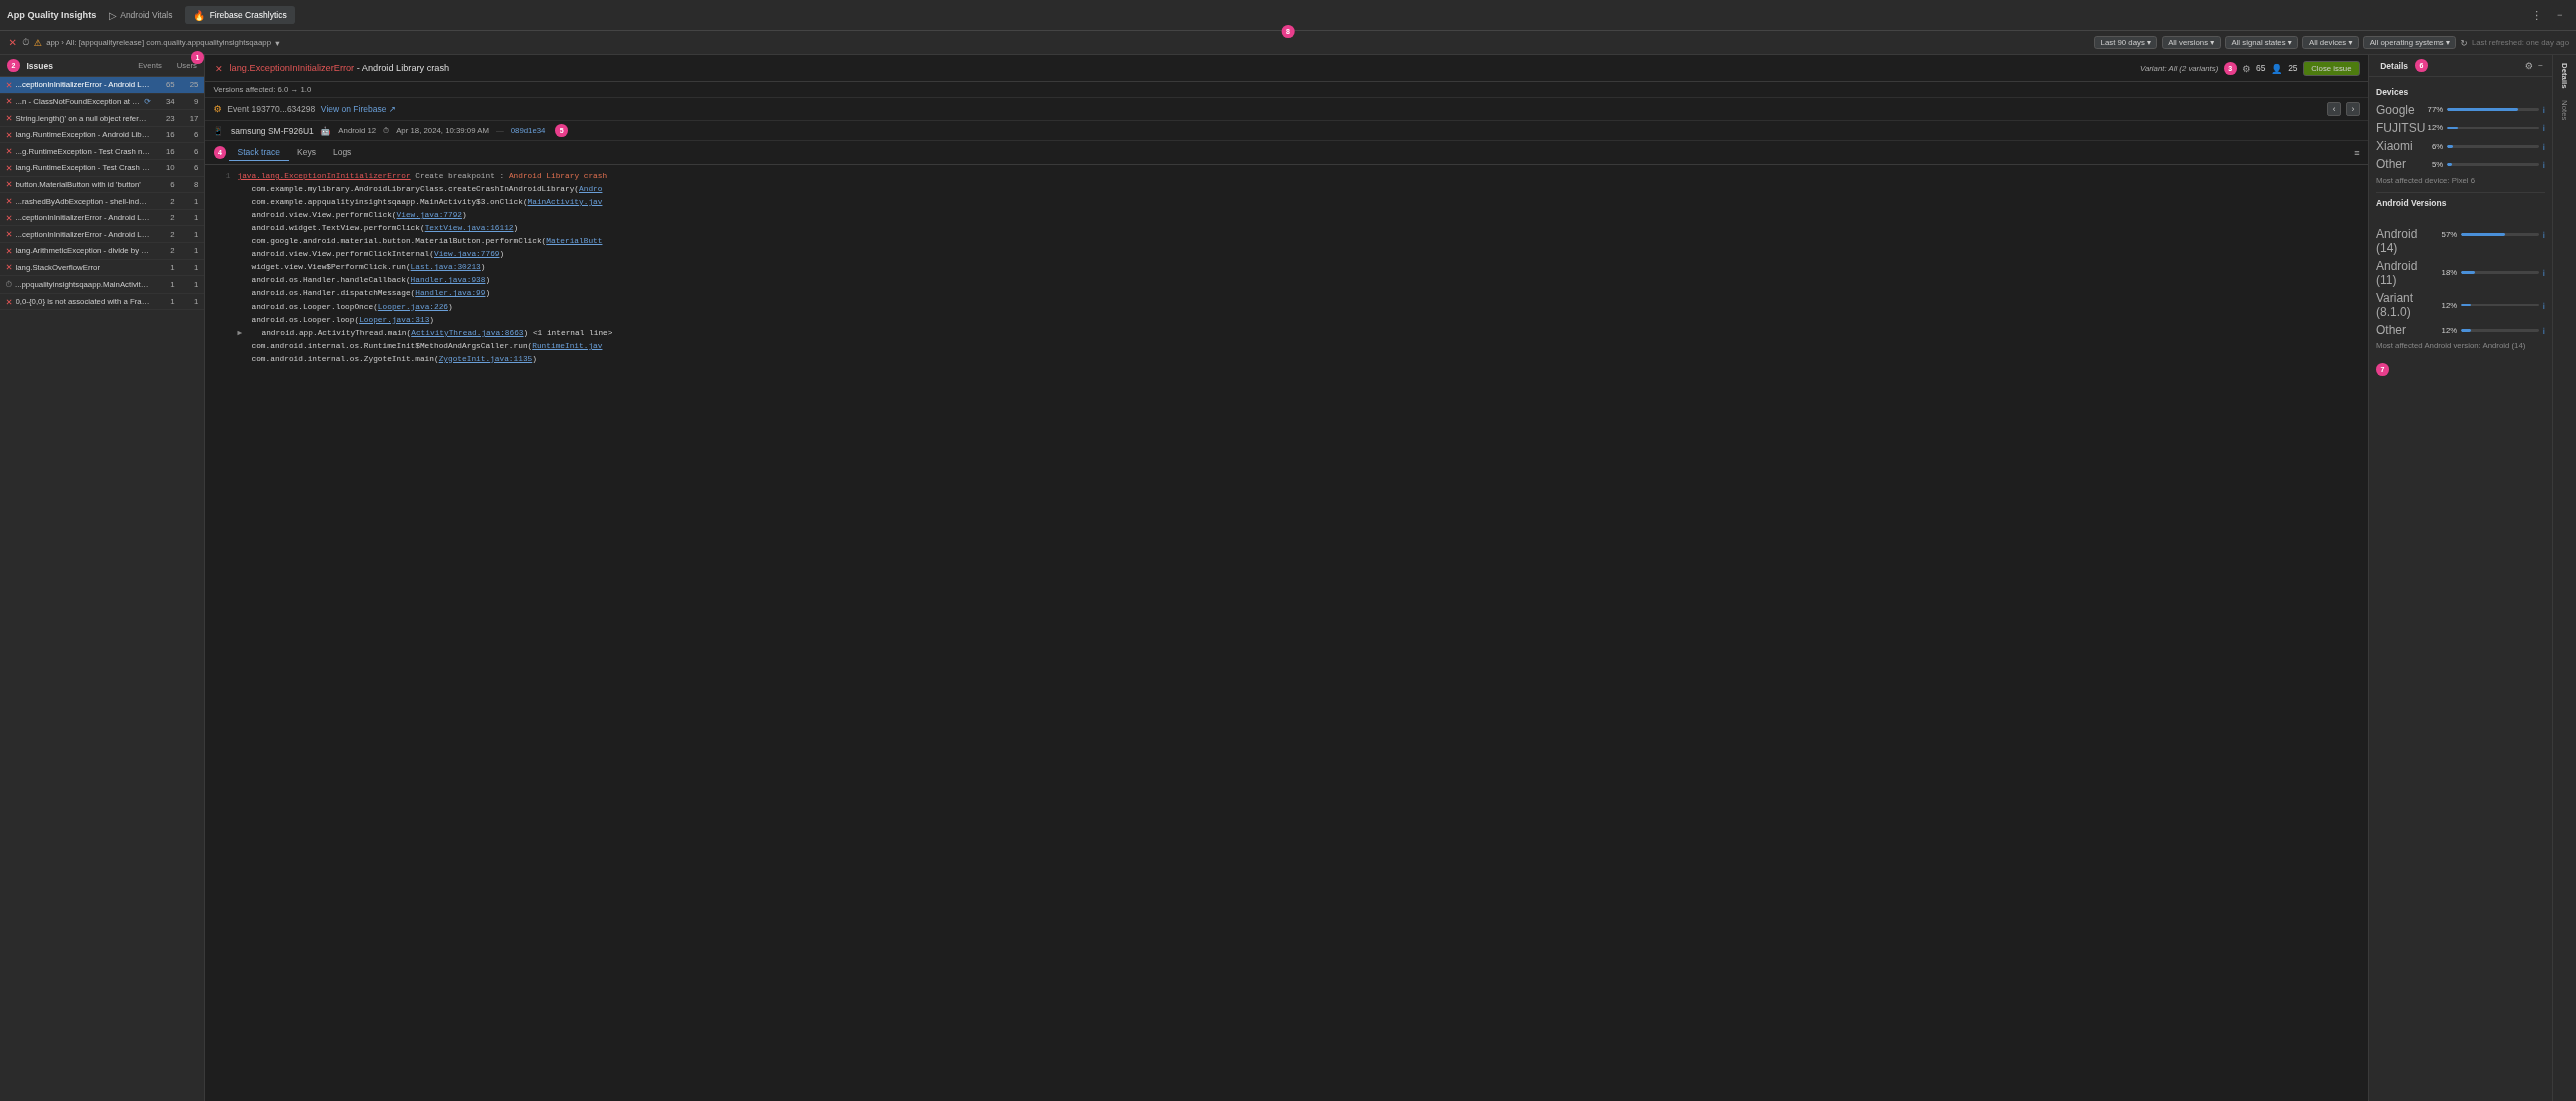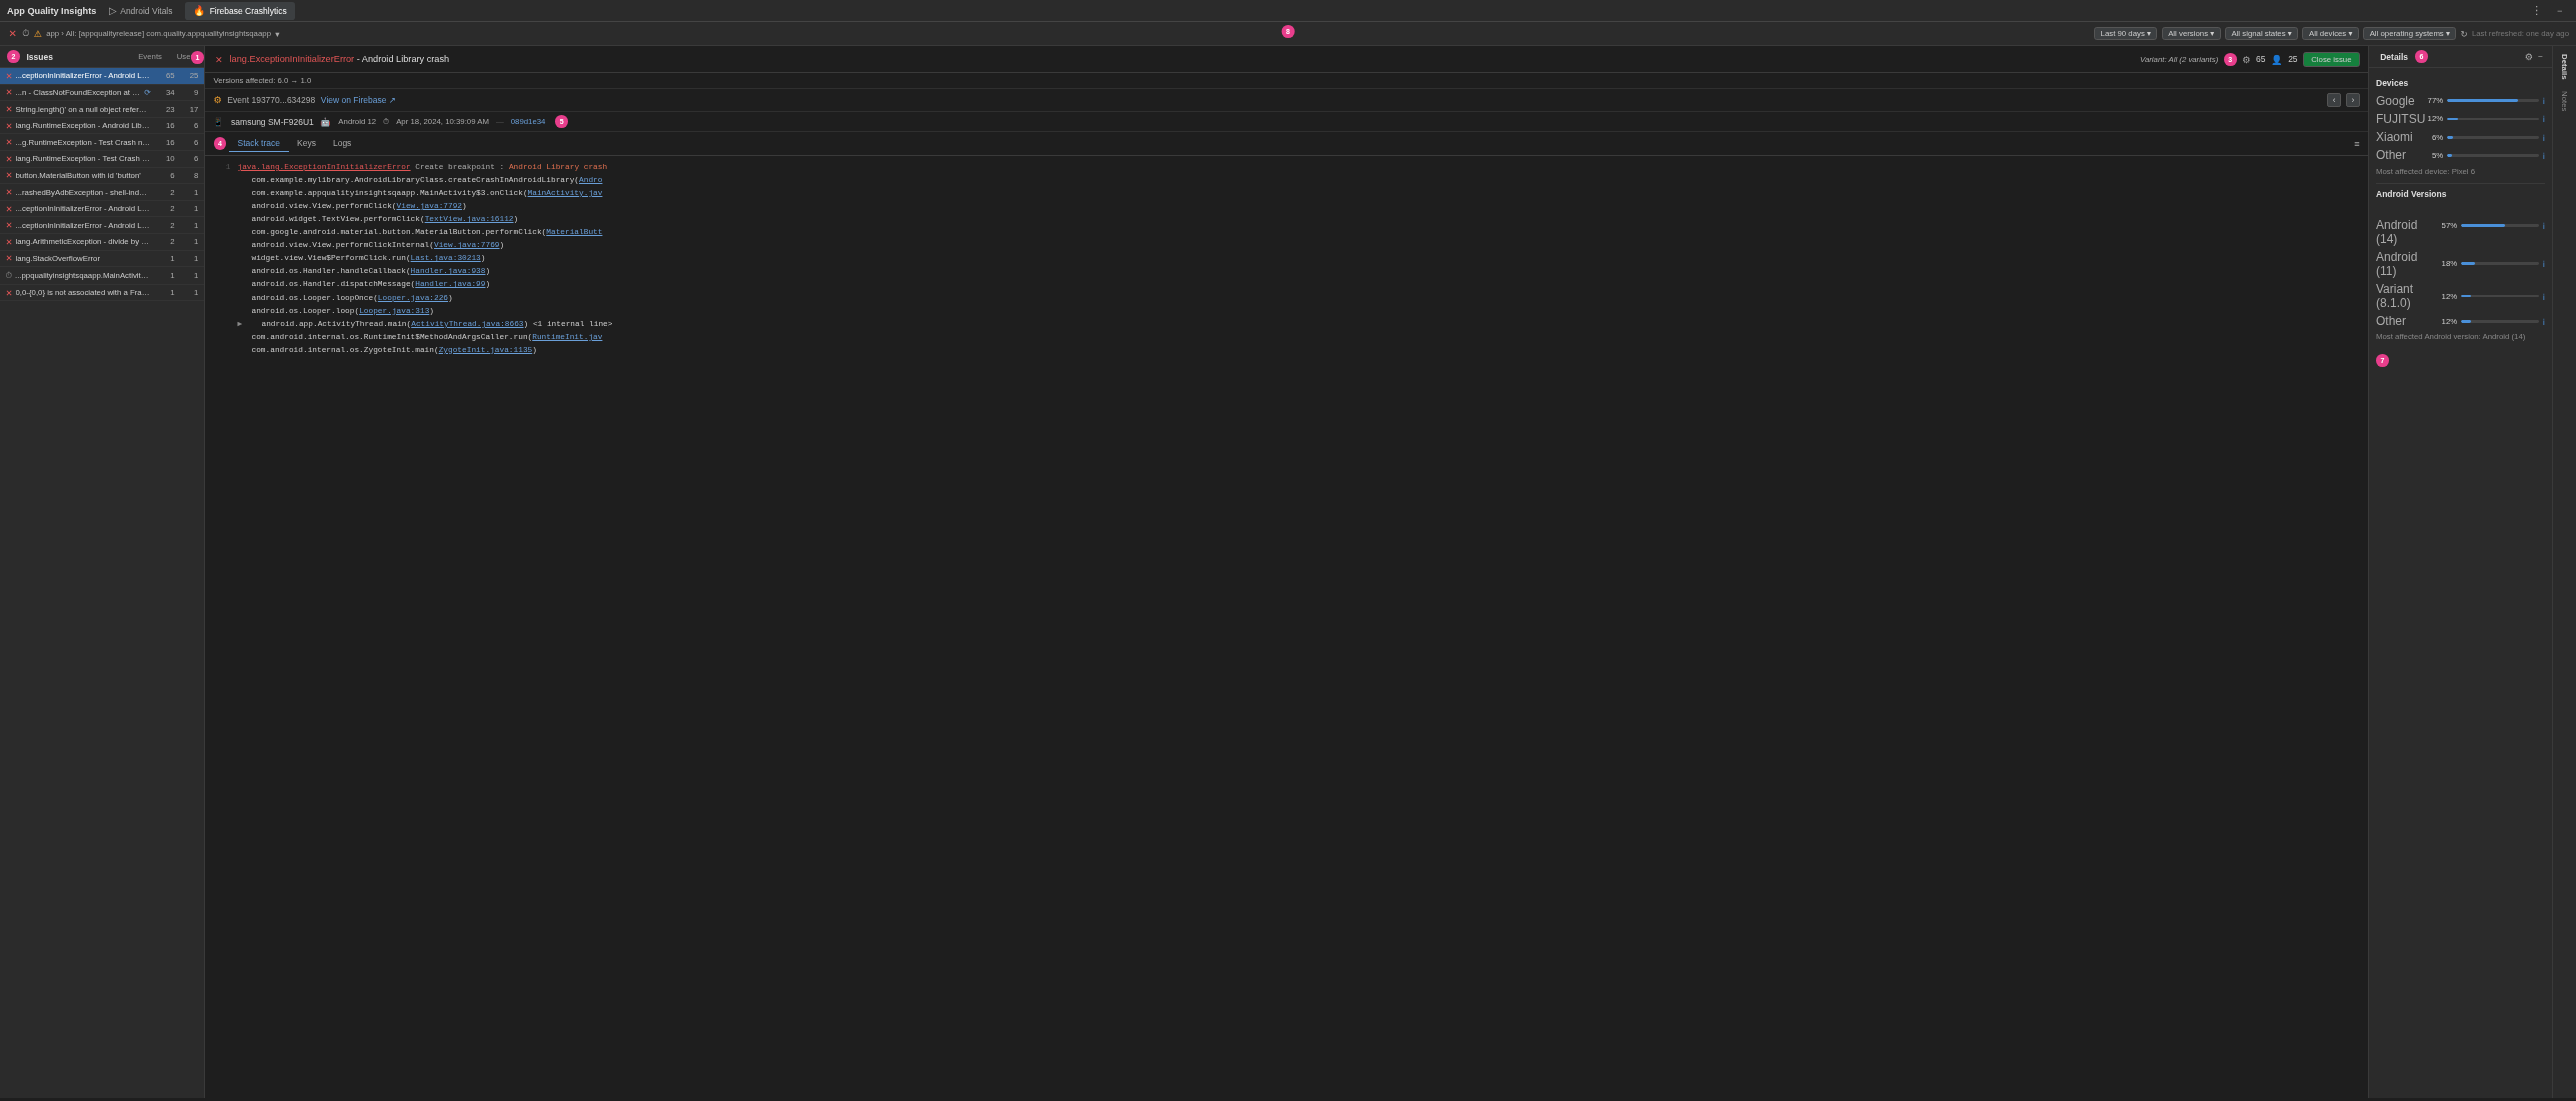--- a/index.html
+++ b/index.html
@@ -12,21 +12,21 @@
       overflow: hidden;
     }
 
     
     .top-bar {
       background: #2b2b2b;
       border-bottom: 0.7px solid #444;
       display: flex;
       align-items: center;
       padding: 0 7px;
-      height: 22px;
+      height: 31px;
       gap: 4.2px;
     }
     .app-title {
       font-weight: 700;
       font-size: 9.2px;
       color: #ddd;
       white-space: nowrap;
     }
     .tab {
       display: flex;
@@ -216,21 +216,21 @@
     }
     .crash-stat {
       display: flex;
       align-items: center;
       gap: 2.1px;
       font-size: 8.5px;
       color: #ccc;
     }
     .stat-icon { font-size: 9.2px; color: #aaa; }
     .close-issue-btn {
-      background: #15803d;
+      background: #4d7c0f;
       border: 0.7px solid #555;
       border-radius: 2.8px;
       color: #ccc;
       cursor: pointer;
       font-size: 7.8px;
       padding: 2.1px 7px;
     }
 
     .versions-affected {
       font-size: 7.8px;

